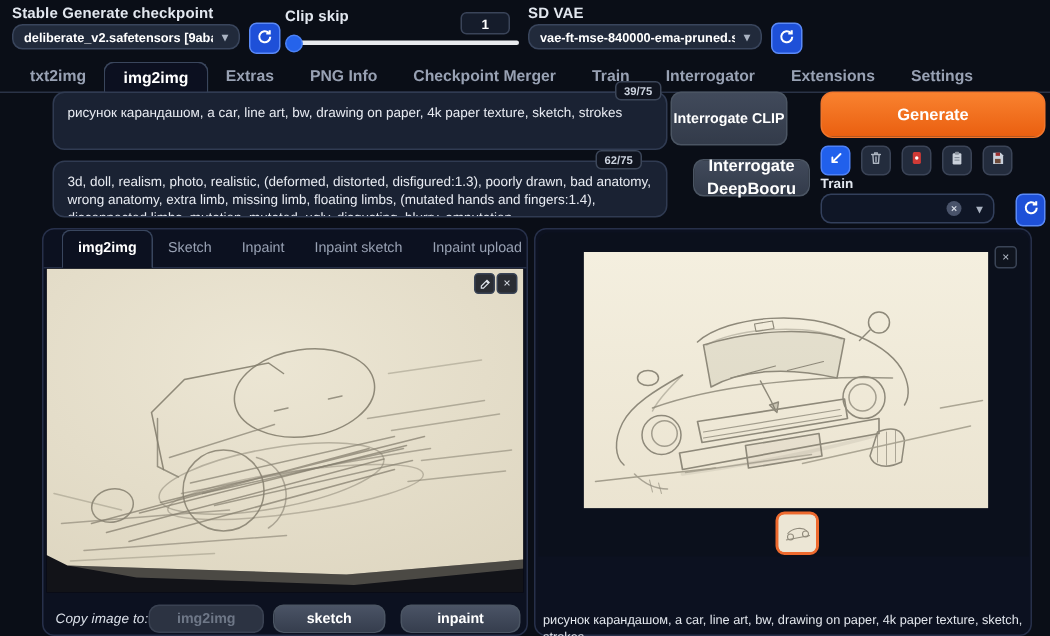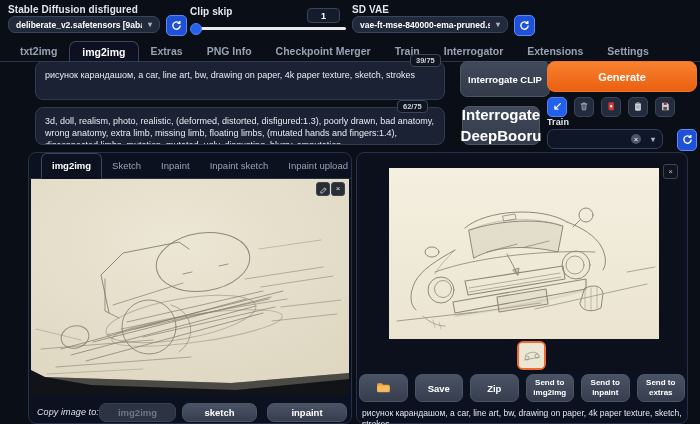--- a/index.html
+++ b/index.html
@@ -50,21 +50,21 @@
       background:#ebe5d4;cursor:pointer;}
   .caption{position:absolute;font-size:8.5px;color:#e3e7ed;line-height:1.3;}
   .clear-circle{display:inline-flex;width:10px;height:10px;border-radius:50%;background:#49536a;color:#d7dce6;
       align-items:center;justify-content:center;font-size:7px;cursor:pointer;}
 </style>
 </head>
 <body>
 
 <div class="page">
 
-  <div class="lbl" style="left:8px;top:4px;">Stable Diffusion disfigured</div>
+  <div class="lbl" style="left:8px;top:4px;">Stable Generate checkpoint</div>
   <div class="dd" style="left:8px;top:16px;width:152px;height:17px;">
     <span style="overflow:hidden;white-space:nowrap;font-size:8.5px;">deliberate_v2.safetensors [9aba26abdf]</span>
     <span class="caret">▾</span>
   </div>
   <div class="refresh" style="left:166px;top:15px;width:19px;height:19px;">
     <span><svg width="11" height="11" viewBox="0 0 12 12">
           <path d="M10 6a4 4 0 1 1-1.1-2.75" fill="none" stroke="#fff" stroke-width="1.5"></path>
           <path d="M9.6 1.2v2.5H7.1" fill="none" stroke="#fff" stroke-width="1.5"></path>
         </svg></span>
   </div>
@@ -97,22 +97,22 @@
     <div class="tab">Extensions</div>
     <div class="tab">Settings</div>
   </div>
 
   <div class="badge" style="left:410px;top:54px;">39/75</div>
   <div class="ta" style="left:35px;top:61px;width:410px;height:39px;">рисунок карандашом, a car, line art, bw, drawing on paper, 4k paper texture, sketch, strokes</div>
 
   <div class="badge" style="left:397px;top:100px;">62/75</div>
   <div class="ta" style="left:35px;top:107px;width:410px;height:38px;">3d, doll, realism, photo, realistic, (deformed, distorted, disfigured:1.3), poorly drawn, bad anatomy, wrong anatomy, extra limb, missing limb, floating limbs, (mutated hands and fingers:1.4), disconnected limbs, mutation, mutated, ugly, disgusting, blurry, amputation</div>
 
-  <div class="btn dark" style="position:absolute;left:460px;top:61px;width:90px;height:36px;font-size:9.5px;">Interrogate CLIP</div>
-  <div class="btn dark" style="position:absolute;left:462px;top:106px;width:78px;height:39px;font-size:15px;line-height:1.35;padding:0 6px;">Interrogate DeepBooru</div>
+  <div class="btn dark" style="position:absolute;left:447px;top:61px;width:78px;height:36px;font-size:9.5px;">Interrogate CLIP</div>
+  <div class="btn dark" style="position:absolute;left:462px;top:106px;width:78px;height:25px;font-size:11px;line-height:1.35;padding:0 6px;">Interrogate DeepBooru</div>
 
   <div class="generate" style="left:547px;top:61px;width:148px;height:29px;text-align:center;">Generate</div>
 
   <div class="mini blue" style="left:547px;top:97px;">
     <span><svg width="10" height="10" viewBox="0 0 12 12">
           <path d="M10 2 3.5 8.5 M3.5 8.5 V4.8 M3.5 8.5 H7.2" fill="none" stroke="#fff" stroke-width="1.5" stroke-linecap="round"></path>
         </svg></span>
   </div>
   <div class="mini" style="left:574px;top:97px;">
     <span><svg width="10" height="11" viewBox="0 0 12 13">
@@ -266,30 +266,17 @@
           <g stroke="#918b7c" fill="none" stroke-width=".7">
             <path d="M6,13 C9,9 16,8 19,11"></path>
               <path d="M5,17 L21,14"></path>
               <circle cx="8" cy="15" r="2"></circle>
               <circle cx="18" cy="13" r="2"></circle>
           </g>
         </svg>
       </div>
     </div>
 
-    <div style="position:absolute;left:2px;top:221px;right:2px;height:28px;display:grid;grid-template-columns:repeat(6,1fr);gap:7px;">
-      <div class="btn">
-        <span><svg width="14" height="11" viewBox="0 0 18 14">
-              <path d="M1.5 3.2 a1.6 1.6 0 0 1 1.6 -1.6 h4.2 l1.8 1.8 h6.8 a1.6 1.6 0 0 1 1.6 1.6 v6.4 a1.6 1.6 0 0 1 -1.6 1.6 h-12.8 a1.6 1.6 0 0 1 -1.6 -1.6 z" fill="#f2a83c"></path>
-              <path d="M1.5 5.4 h16 v5.6 a1.6 1.6 0 0 1 -1.6 1.6 h-12.8 a1.6 1.6 0 0 1 -1.6 -1.6 z" fill="#f7bc5e"></path>
-            </svg></span>
-      </div>
-      <div class="btn" style="font-size:9.5px;">Save</div>
-      <div class="btn" style="font-size:9.5px;">Zip</div>
-      <div class="btn" style="font-size:8px;line-height:1.25;padding:0 4px;">Send to img2img</div>
-      <div class="btn" style="font-size:8px;line-height:1.25;padding:0 4px;">Send to inpaint</div>
-      <div class="btn" style="font-size:8px;line-height:1.25;padding:0 4px;">Send to extras</div>
-    </div>
 
     <div class="caption" style="left:5px;top:255px;right:5px;">рисунок карандашом, a car, line art, bw, drawing on paper, 4k paper texture, sketch, strokes</div>
   </div>
 
 </div>
 
 </body></html>

